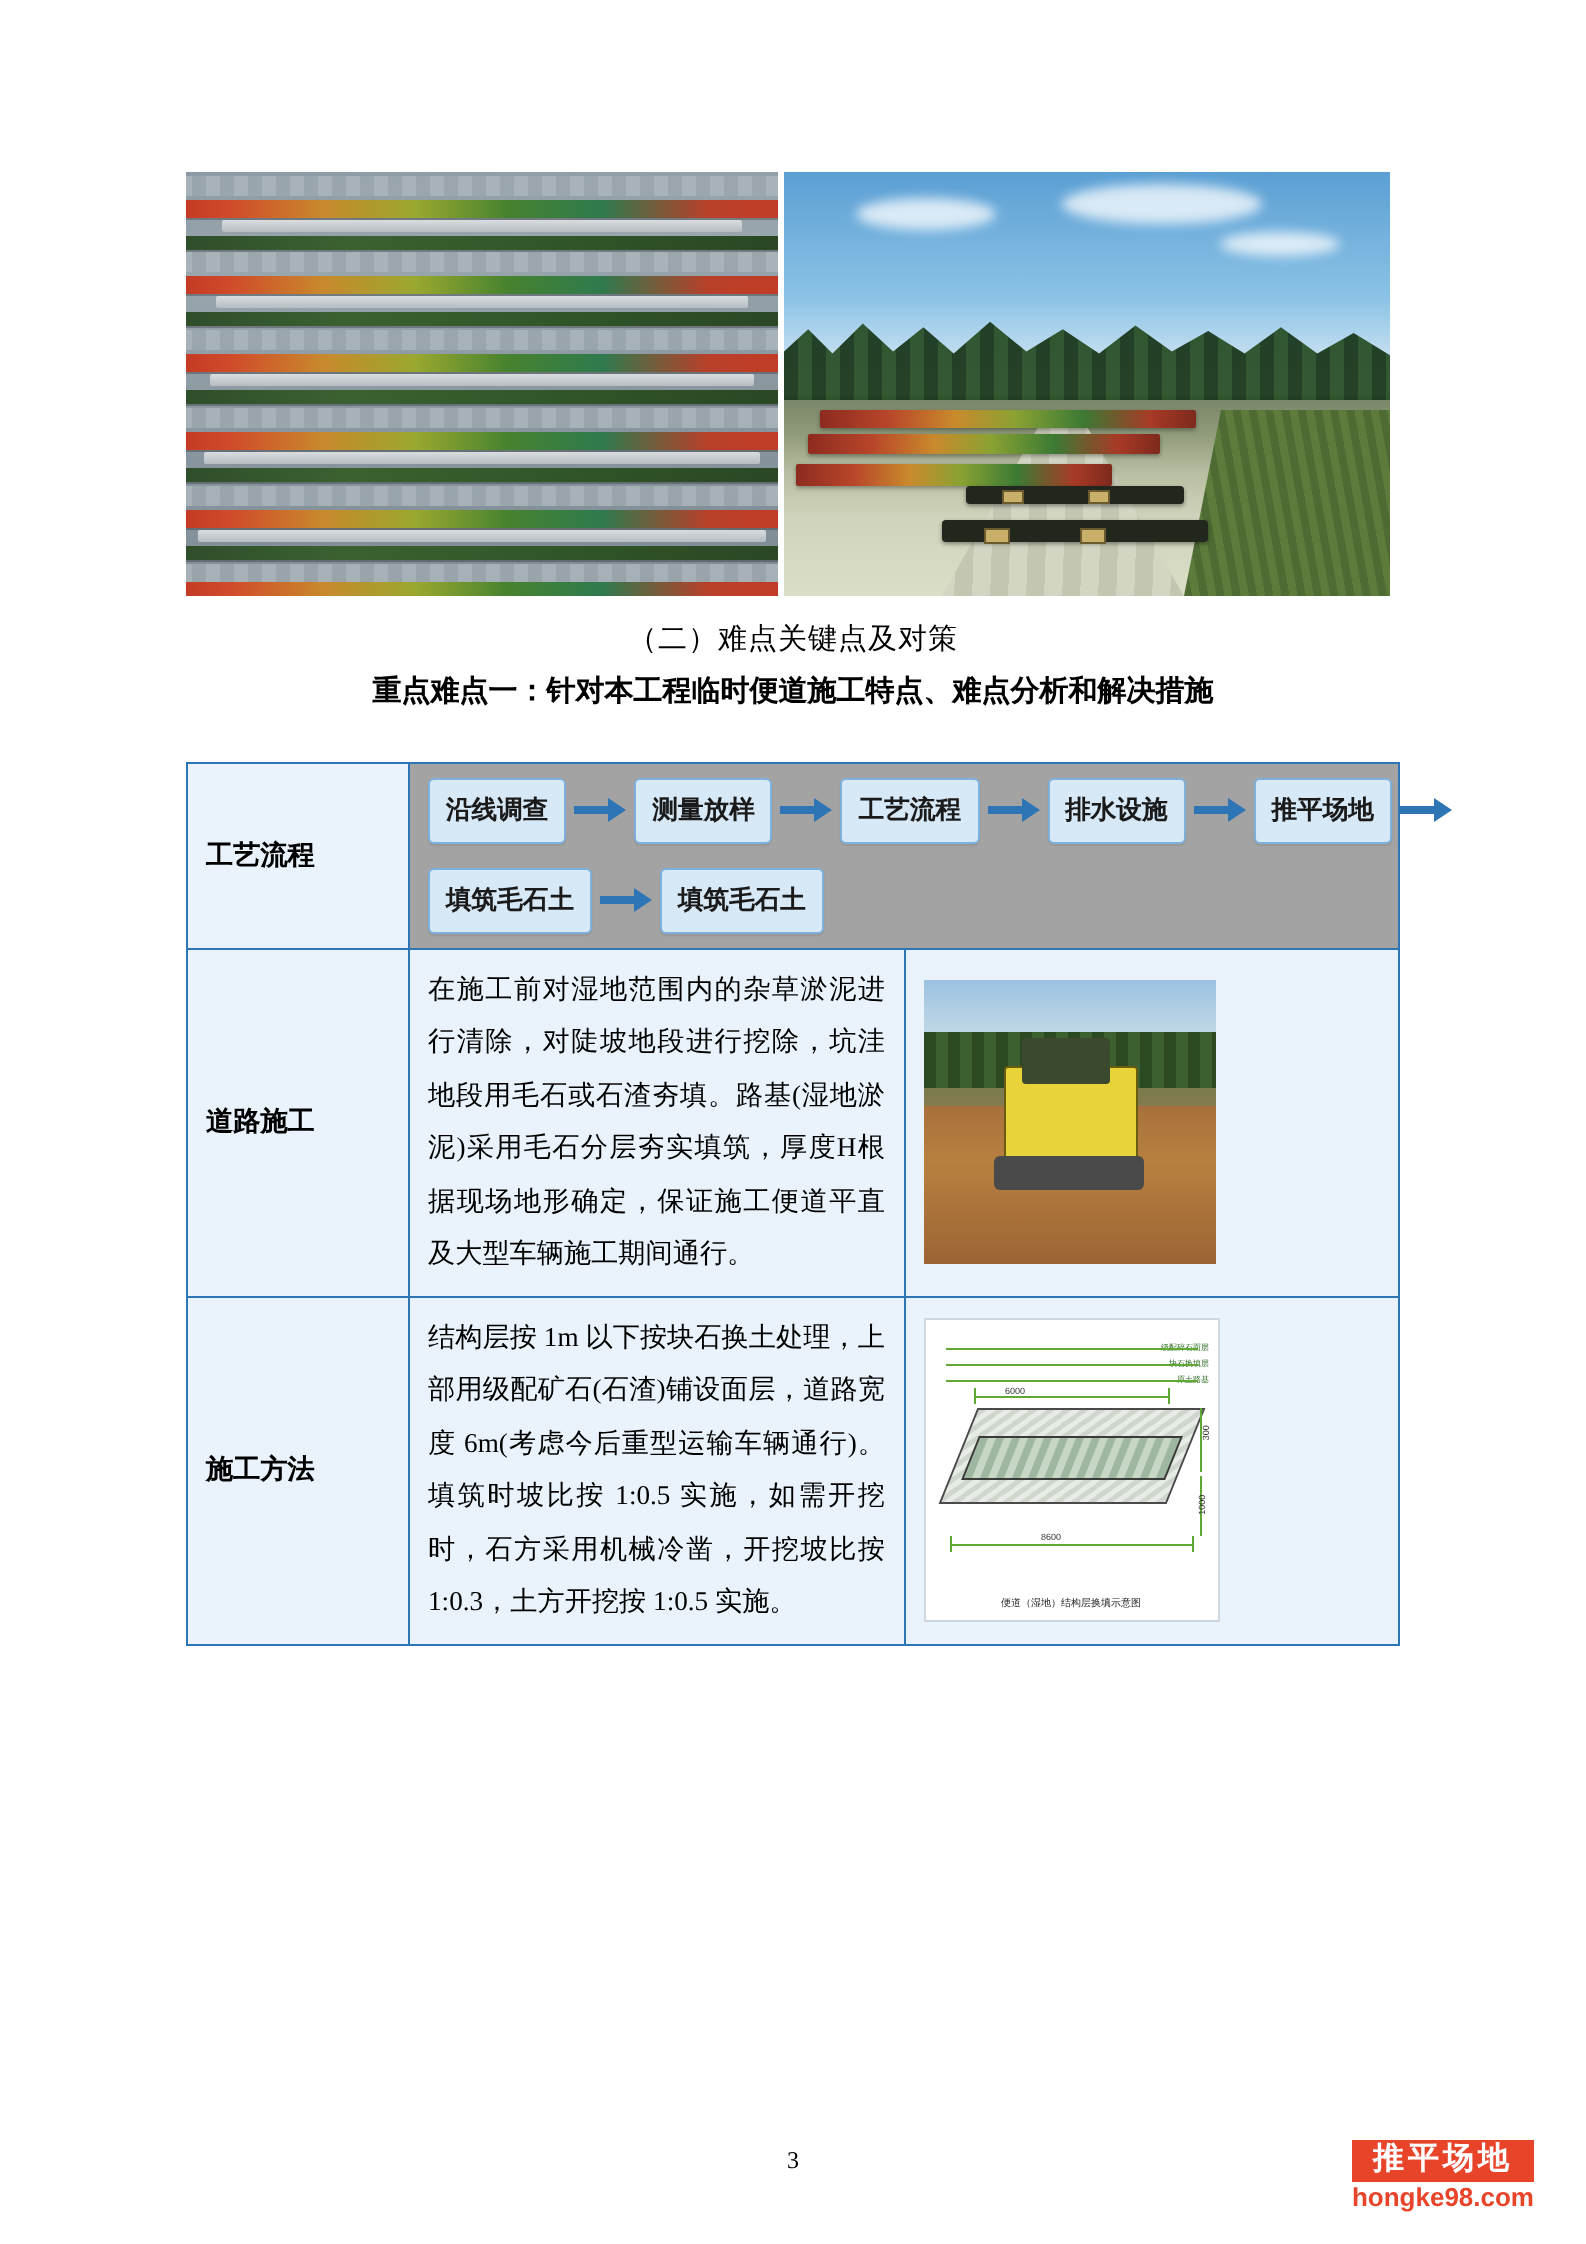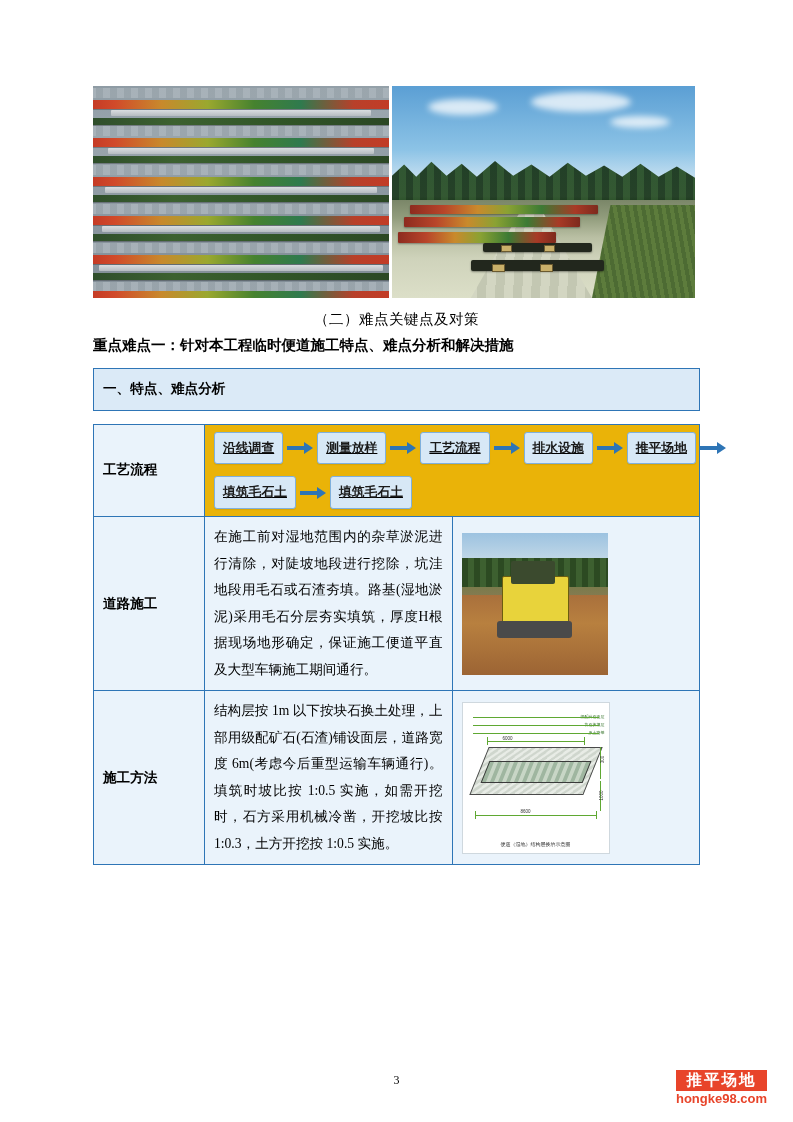--- a/index.html
+++ b/index.html
@@ -141,20 +141,21 @@
   }
 
   
   .h-center {
     text-align: center;
     font-size: 14.5px;
     margin-top: 12px;
     letter-spacing: .5px;
   }
   .h-sub {
+    text-align: center;
     font-size: 14.5px;
     font-weight: bold;
     margin-top: 7px;
   }
 
   
   table.doc {
     width: 100%;
     border-collapse: collapse;
     margin-top: 13px;
@@ -178,23 +179,22 @@
     text-align: justify;
     padding: 8px 10px 10px 10px;
   }
   td.label {
     width: 92px;
     font-weight: bold;
     background: #eaf3fb;
     font-size: 13.6px;
   }
   td.flowcell {
-    background: #eab308;
+    background: #a3a3a3;
     padding: 12px 10px 14px 14px;
-    text-decoration: underline;
   }
   td.desc {
     background: #eaf3fb;
     width: 330px;
     line-height: 2.0;
     text-align: justify;
     vertical-align: top;
     padding: 9px 11px;
   }
   td.imgcell {
@@ -430,23 +430,20 @@
       </div>
     </div>
 
   </div>
 
   <div class="h-center">（二）难点关键点及对策</div>
   <div class="h-sub">重点难点一：针对本工程临时便道施工特点、难点分析和解决措施</div>
 
   <table class="doc">
     <tbody>
-        <tr>
-      <td class="bar">一、特点、难点分析</td>
-    </tr>
   </tbody>
     </table>
 
   <table class="doc">
     <tbody>
 
     <tr>
       <td class="label">工艺流程</td>
       <td class="flowcell" colspan="2">
         <div class="flow-line">

